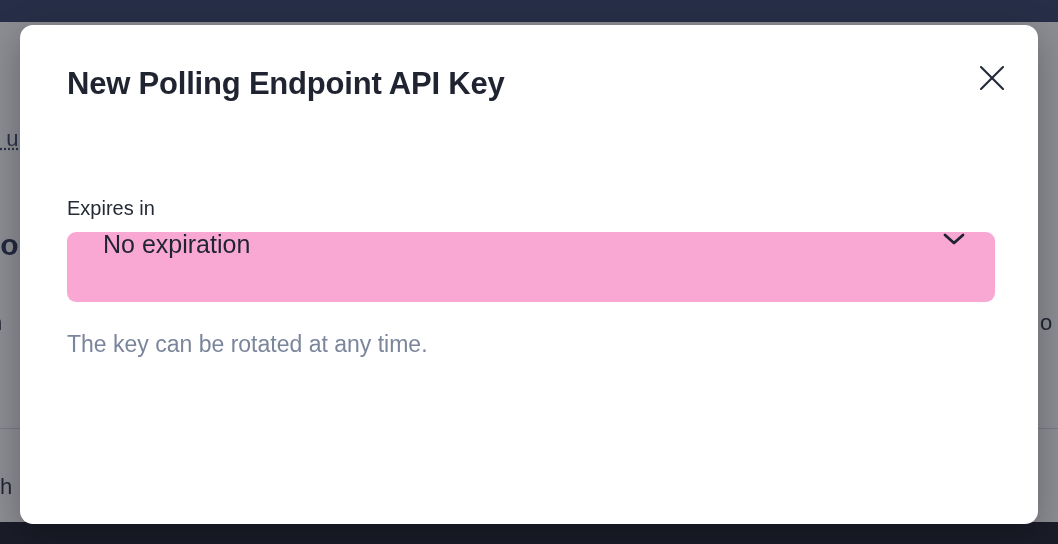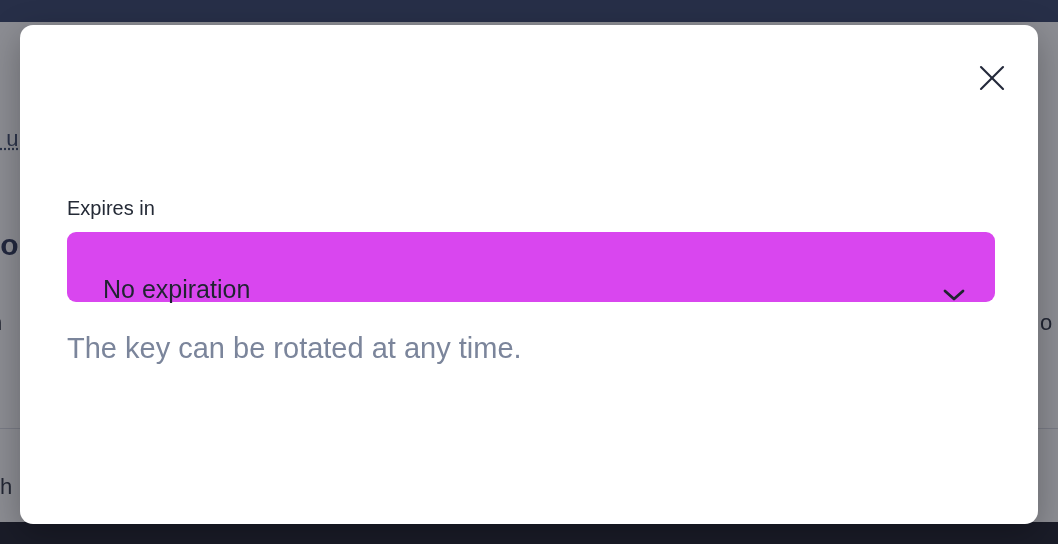--- a/index.html
+++ b/index.html
@@ -152,24 +152,24 @@
     color: #242a36;
     line-height: 1.1;
   }
 
   .select-wrap {
     position: absolute;
     left: 47px;
     top: 207px;
     width: 928px;
     height: 70px;
-    background: #d946ef;
+    background: #f9a8d4;
     border-radius: 9px;
     display: flex;
-    align-items: flex-end;
+    align-items: flex-start;
     cursor: pointer;
     box-sizing: border-box;
   }
   .select-value {
     padding-left: 36px;
     font-size: 25px;
     color: #1f2430;
     line-height: 1;
     flex: 1;
   }
@@ -178,21 +178,21 @@
     display: flex;
     align-items: center;
     justify-content: center;
   }
   .select-chevron svg { display: block; }
 
   .field-hint {
     position: absolute;
     left: 47px;
     top: 306px;
-    font-size: 29px;
+    font-size: 23px;
     color: #7b859b;
     line-height: 1.2;
   }
 
   .footer {
     position: absolute;
     left: 0;
     right: 0;
     bottom: 0;
     height: 120px;
@@ -213,20 +213,21 @@
       <div class="bg-text bg-line2">th</div>
       <div class="bg-text bg-right-text">o</div>
     </div>
     <div class="bg-bottombar"></div>
   </div>
 
   <div class="scrim"></div>
 
   <div class="modal">
 
+    <div class="modal-title">New Polling Endpoint API Key</div>
 
     <button class="close-button">
       <span>
         <svg width="26" height="26" viewBox="0 0 26 26" fill="none" stroke="#23283a" stroke-width="2.1" stroke-linecap="round">
           <line x1="2" y1="2" x2="24" y2="24"></line>
           <line x1="24" y1="2" x2="2" y2="24"></line>
         </svg>
       </span>
     </button>
 

